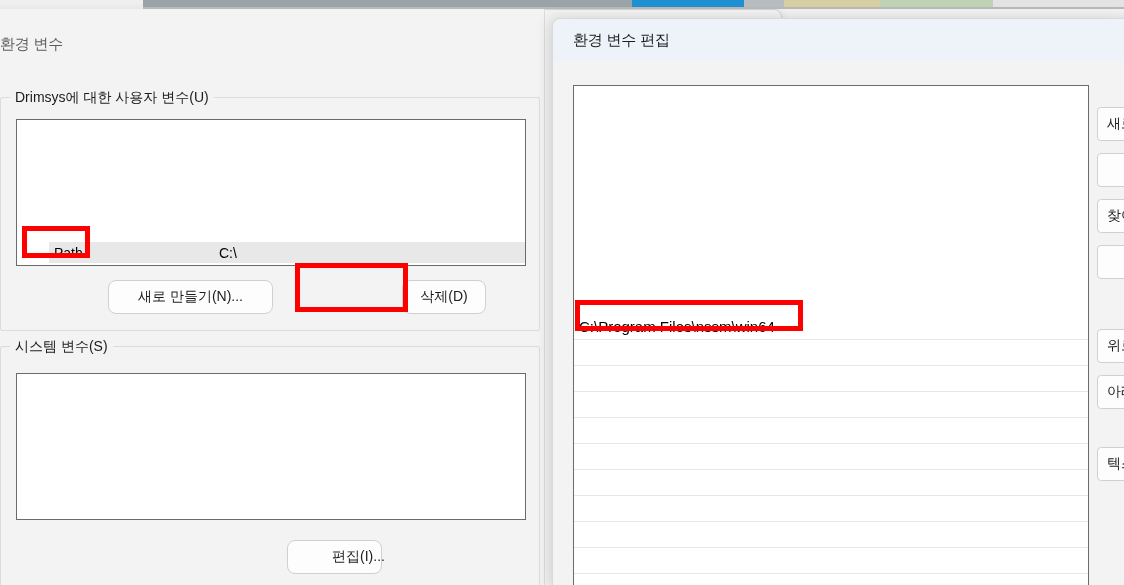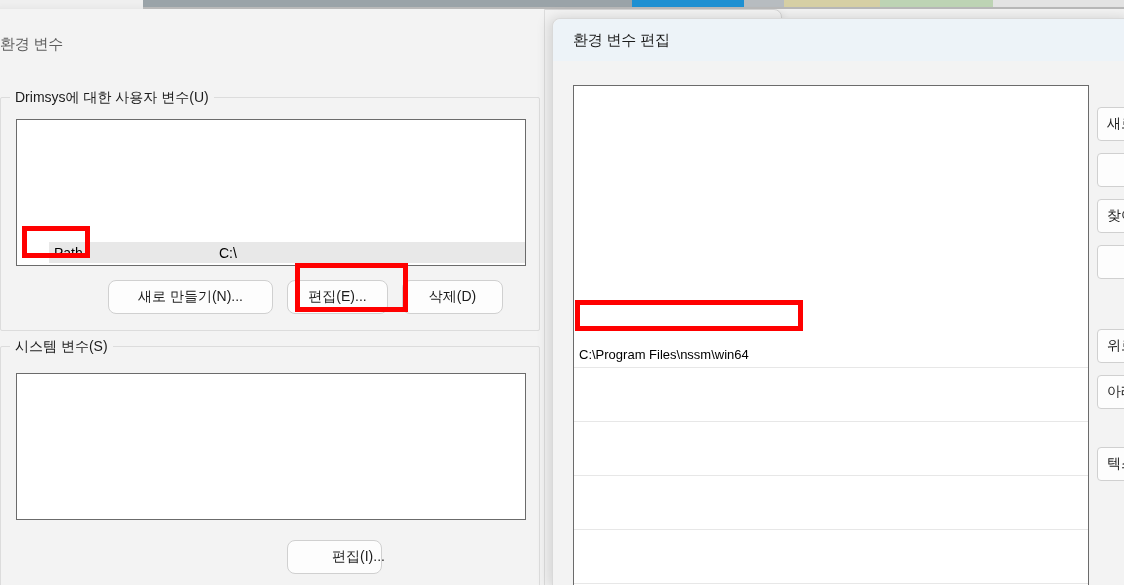--- a/index.html
+++ b/index.html
@@ -192,27 +192,26 @@
     width: 514px; height: 501px;
     background: #ffffff;
     border: 1px solid #6b6b6b;
     border-bottom: none;
     overflow: hidden;
   }
   .edit-row {
     height: 26px;
     line-height: 26px;
     padding-left: 5px;
-    font-size: 13px;
+    font-size: 15px;
     color: #000;
     border-bottom: 1px solid #e7e7e7;
     box-sizing: border-box;
     white-space: nowrap;
     overflow: hidden;
-    margin-top: 28px;
   }
   .edit-row.blank {
     color: transparent;
   }
   #edit-listbox-spacer {
     height: 228px;
   }
 
   .side-btn {
     position: absolute;
@@ -274,22 +273,21 @@
 
   <div class="listbox" id="user-listbox" style="left:30px; top:110px; width:508px; height:145px;">
       <div style="height: 122px;"></div>
       <div class="list-row selected">
         <div class="list-col-name">Path</div>
         <div class="list-col-value">C:\</div>
       </div>
     </div>
 
   <div class="btn" id="user-btn-new" style="left:122px; top:271px; width:165px;">새로 만들기(N)...</div>
-  <div class="btn" id="user-btn-edit" style="left:301px; top:271px; width:101px;">편집(E)...</div>
-  <div class="btn" id="user-btn-delete" style="left:416px; top:271px; width:101px;">삭제(D)</div>
+  <div class="btn" id="user-btn-delete" style="left:416px; top:271px; width:84px;">삭제(D)</div>
 
   <div class="groupbox" style="left:14px; top:337px; width:538px; height:239px;">
     <div class="groupbox-legend">시스템 변수(S)</div>
   </div>
 
   <div class="listbox" id="system-listbox" style="left:30px; top:364px; width:508px; height:145px;"></div>
 
   <div class="btn" id="sys-btn-edit" style="left:301px; top:531px; width:95px;padding-left:48px;">편집(I)...</div>
 </div>
 

